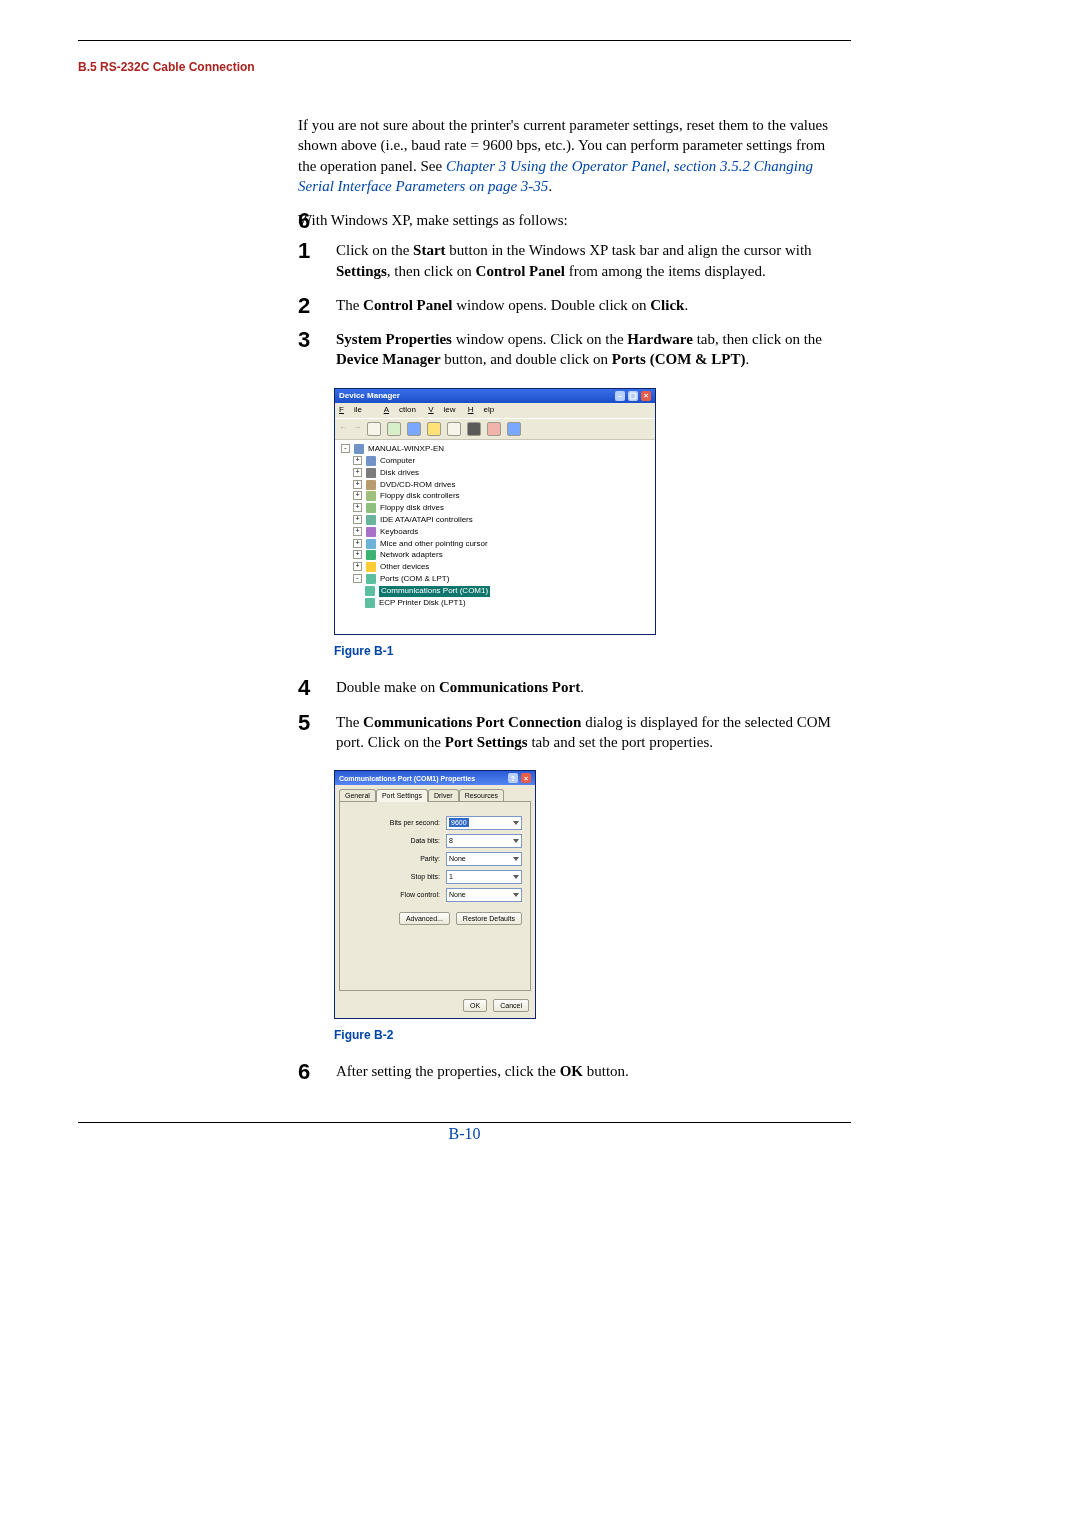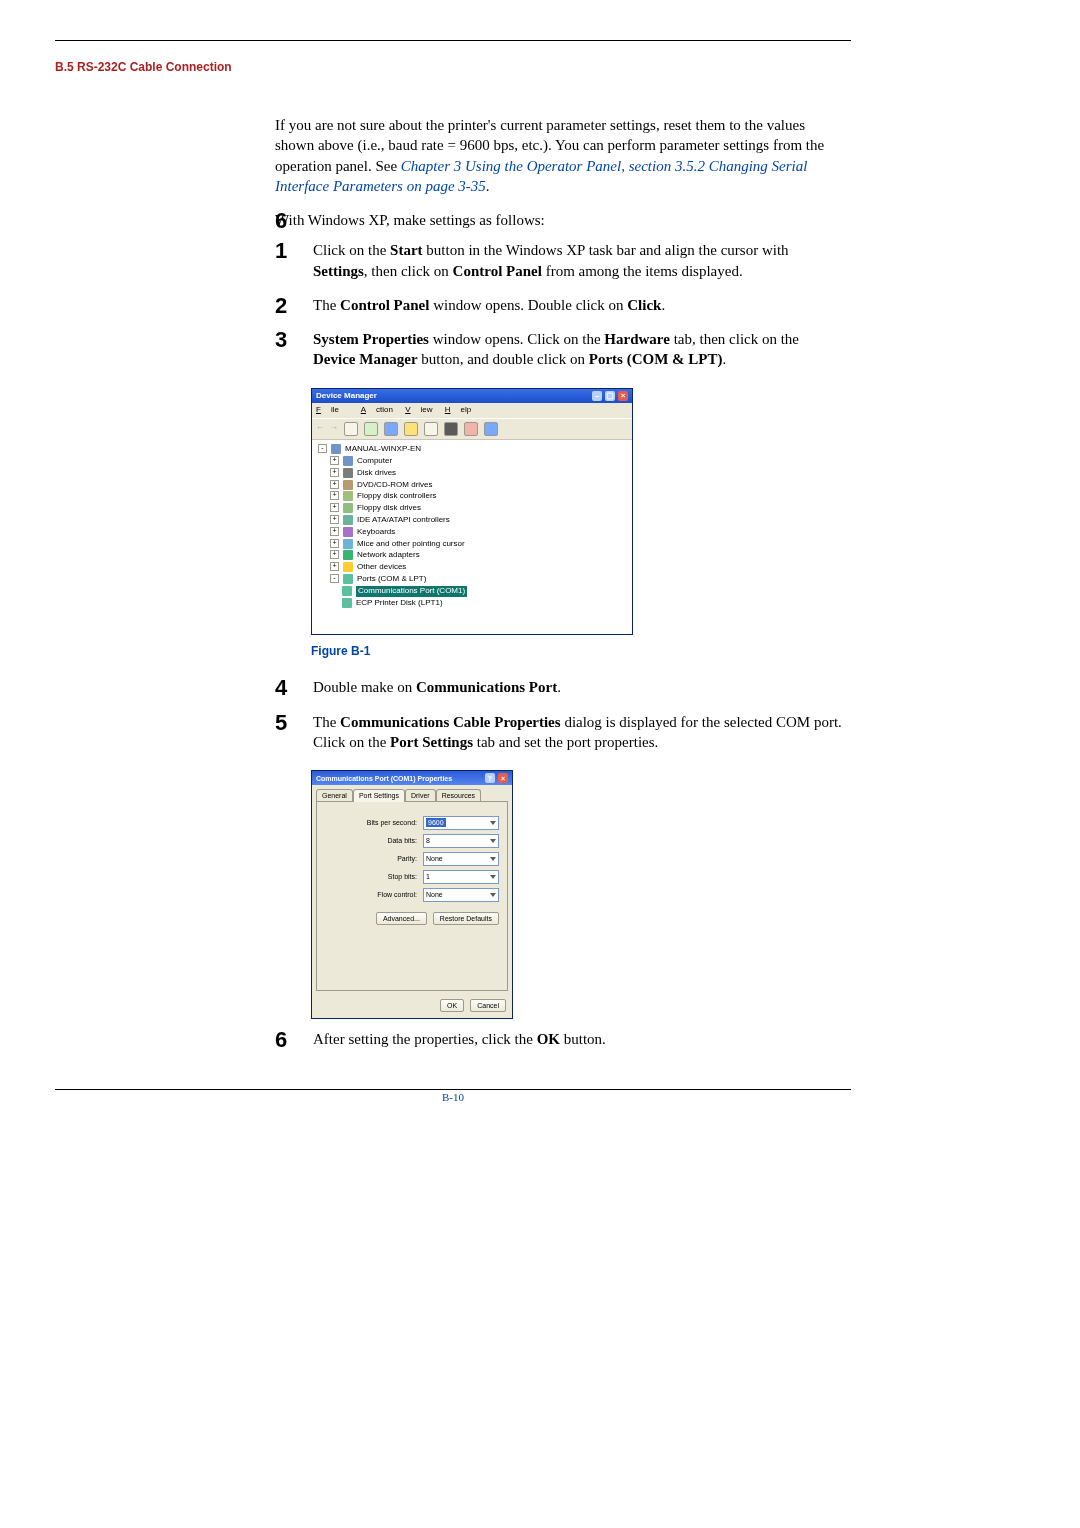--- a/index.html
+++ b/index.html
@@ -8,21 +8,21 @@
     background: #fff;
     font-family: "Times New Roman", Times, serif;
     color: #000;
     font-size: 15px;
     line-height: 1.35;
   }
   .page {
     width: 936px;
     min-height: 1528px;
     box-sizing: border-box;
-    padding: 40px 85px 30px 55px;
+    padding: 40px 85px 30px 78px;
     position: relative;
   }
   .rule-top, .rule-bottom {
     border: none;
     border-top: 1px solid #000;
     margin: 0;
   }
   .header-area {
     margin-top: 4px;
   }
@@ -251,21 +251,21 @@
     margin-top:10px;
   }
   .dialog-buttons {
     display:flex; gap:6px; justify-content:flex-end;
     padding:4px 6px 6px 0;
   }
   .page-footer {
     text-align:center;
     color:#0046aa;
     font-family:"Times New Roman", serif;
-    font-size:11px;
+    font-size:16px;
     margin-top:30px;
     padding-top:6px;
   }
   .rule-bottom { margin-top: 4px; }
 </style>
 </head>
 <body>
 
 <div class="page">
 
@@ -397,21 +397,21 @@
             <span>ECP Printer Disk (LPT1)</span>
           </div>
 
         </div>
       </div>
       <div class="figure-caption">Figure B-1</div>
     </div>
 
     <ol class="substeps" id="substeps-b">
         <li><span class="step-num">4</span><span>Double make on </span><b>Communications Port</b><span>.</span></li>
-        <li><span class="step-num">5</span><span>The </span><b>Communications Cable Properties</b><span> dialog is displayed for the selected COM port. Click on the </span><b>Port Settings</b><span> tab and set the port properties.</span></li>
+        <li><span class="step-num">5</span><span>The </span><b>Communications Port Connection</b><span> dialog is displayed for the selected COM port. Click on the </span><b>Port Settings</b><span> tab and set the port properties.</span></li>
       </ol>
 
     <div class="figure-wrap">
       <div class="comprops">
         <div class="titlebar">
           <span>Communications Port (COM1) Properties</span>
           <span class="titlebt">
             <span class="q">?</span>
             <span class="x">×</span>
           </span>
@@ -463,20 +463,21 @@
           <div class="panel-buttons">
             <span class="btn">Advanced...</span>
             <span class="btn">Restore Defaults</span>
           </div>
         </div>
         <div class="dialog-buttons">
           <span class="btn">OK</span>
           <span class="btn">Cancel</span>
         </div>
       </div>
+      <div class="figure-caption">Figure B-2</div>
     </div>
 
     <ol class="substeps" id="substeps-c">
         <li><span class="step-num">6</span><span>After setting the properties, click the </span><b>OK</b><span> button.</span></li>
       </ol>
 
   </div>
 
   <div class="page-footer">
     <hr class="rule-bottom">

